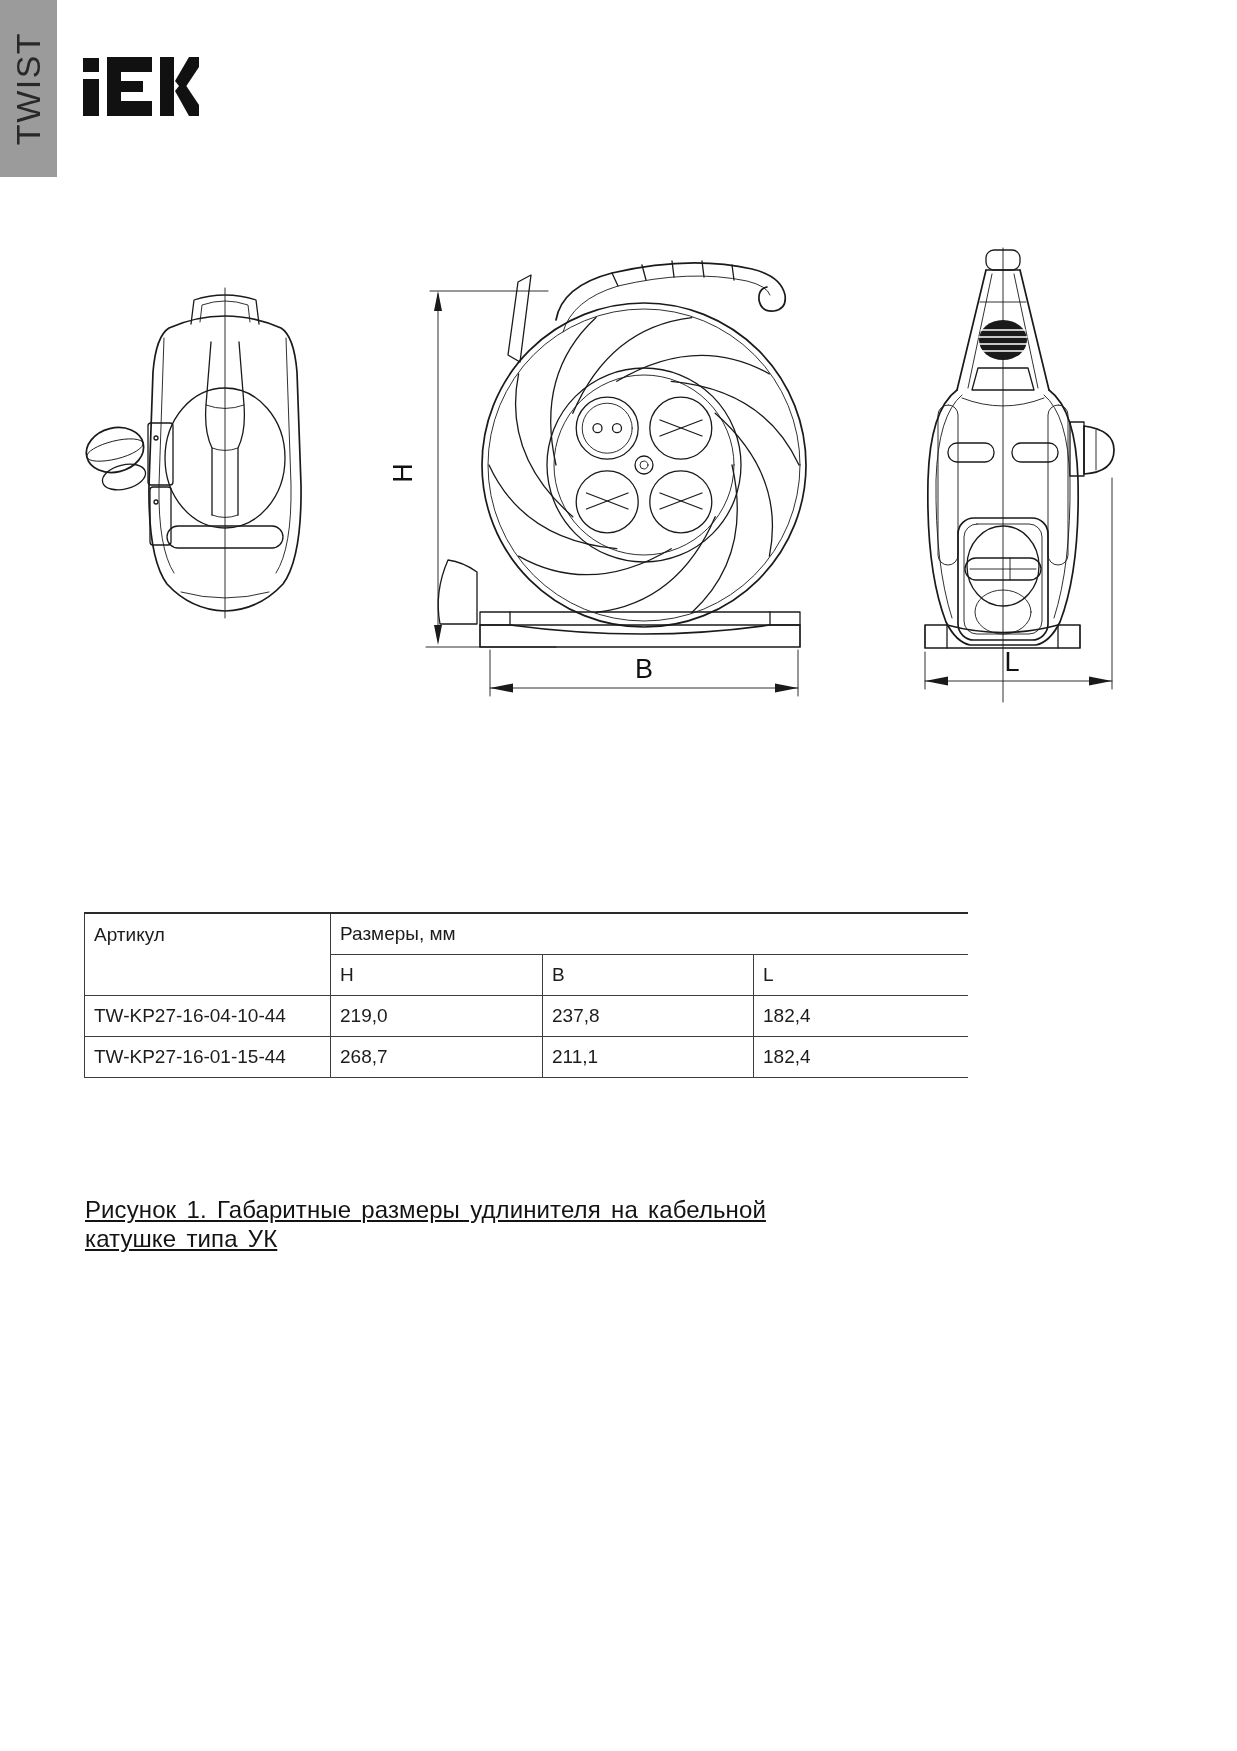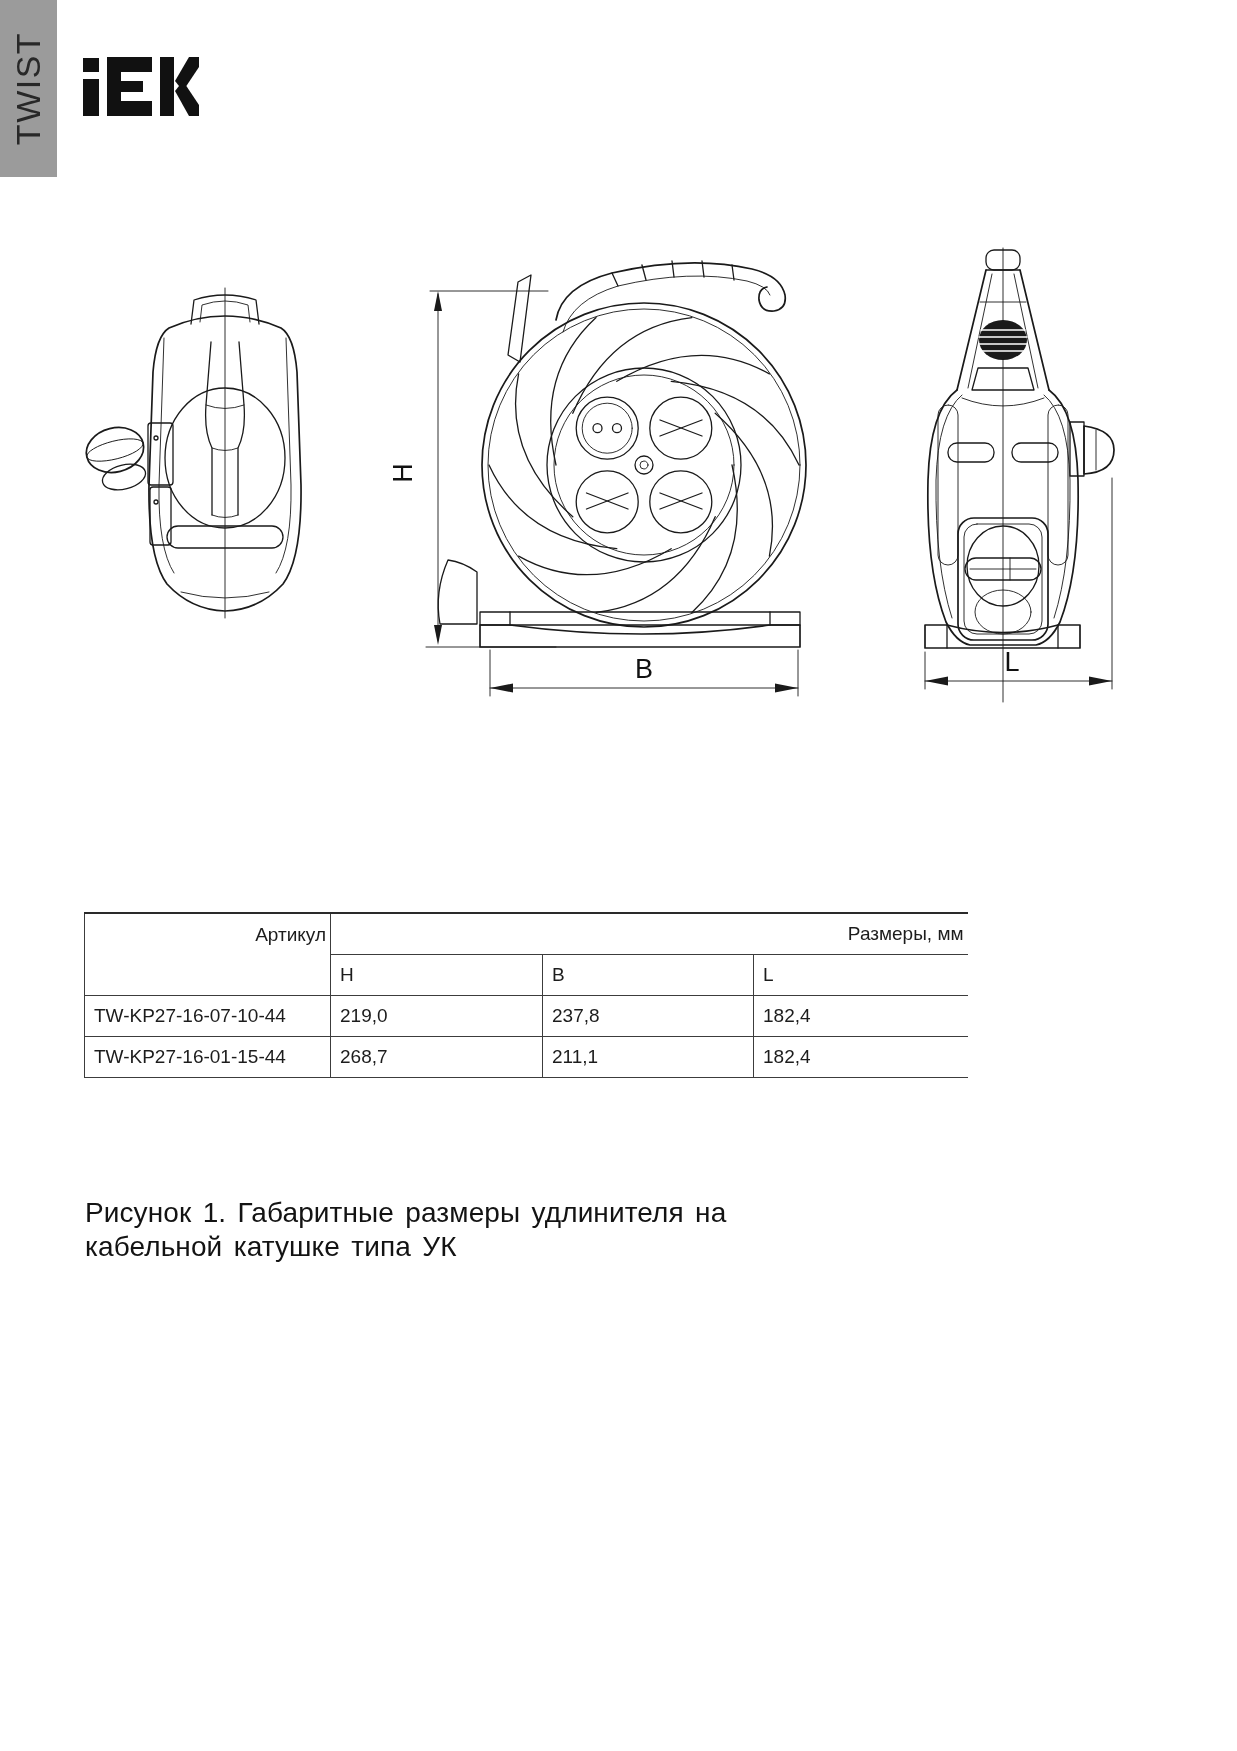--- a/index.html
+++ b/index.html
@@ -33,26 +33,26 @@
   .spec-table{
     position:absolute;left:84px;top:912px;width:883px;
     border-collapse:collapse;table-layout:fixed;
     font-size:19px;color:#1c1c1c;
   }
   .spec-table td{
     border-top:1px solid #3c3c3c;border-bottom:1px solid #3c3c3c;border-left:1px solid #3c3c3c;
     border-right:none;height:40px;padding:0 4px 0 9px;vertical-align:middle;
     white-space:nowrap;overflow:hidden;
   }
-  .spec-table tr:first-child td{border-top:2px solid #2a2a2a;text-align:right;}
+  .spec-table tr:first-child td{border-top:2px solid #2a2a2a;}
   .spec-table td.rowspan-cell{vertical-align:top;padding-top:10px;}
   
   .caption{
     position:absolute;left:85px;top:1196px;width:750px;
-    font-size:28px;color:#131313;word-spacing:3.5px;letter-spacing:0.1px;line-height:1.2;
+    font-size:24px;color:#131313;word-spacing:3.5px;letter-spacing:0.1px;line-height:1.2;text-decoration:underline;
   }
 </style>
 </head>
 <body>
 
 <div class="page">
 
   <div class="twist-tab">
     <span>TWIST</span>
   </div>
@@ -257,21 +257,21 @@
       <tr>
         <td class="rowspan-cell" rowspan="2">Артикул</td>
         <td colspan="3">Размеры, мм</td>
       </tr>
       <tr>
         <td>H</td>
         <td>B</td>
         <td>L</td>
       </tr>
       <tr>
-        <td>TW-KP27-16-07-10-44</td>
+        <td>TW-KP27-16-04-10-44</td>
         <td>219,0</td>
         <td>237,8</td>
         <td>182,4</td>
       </tr>
       <tr>
         <td>TW-KP27-16-01-15-44</td>
         <td>268,7</td>
         <td>211,1</td>
         <td>182,4</td>
       </tr>

